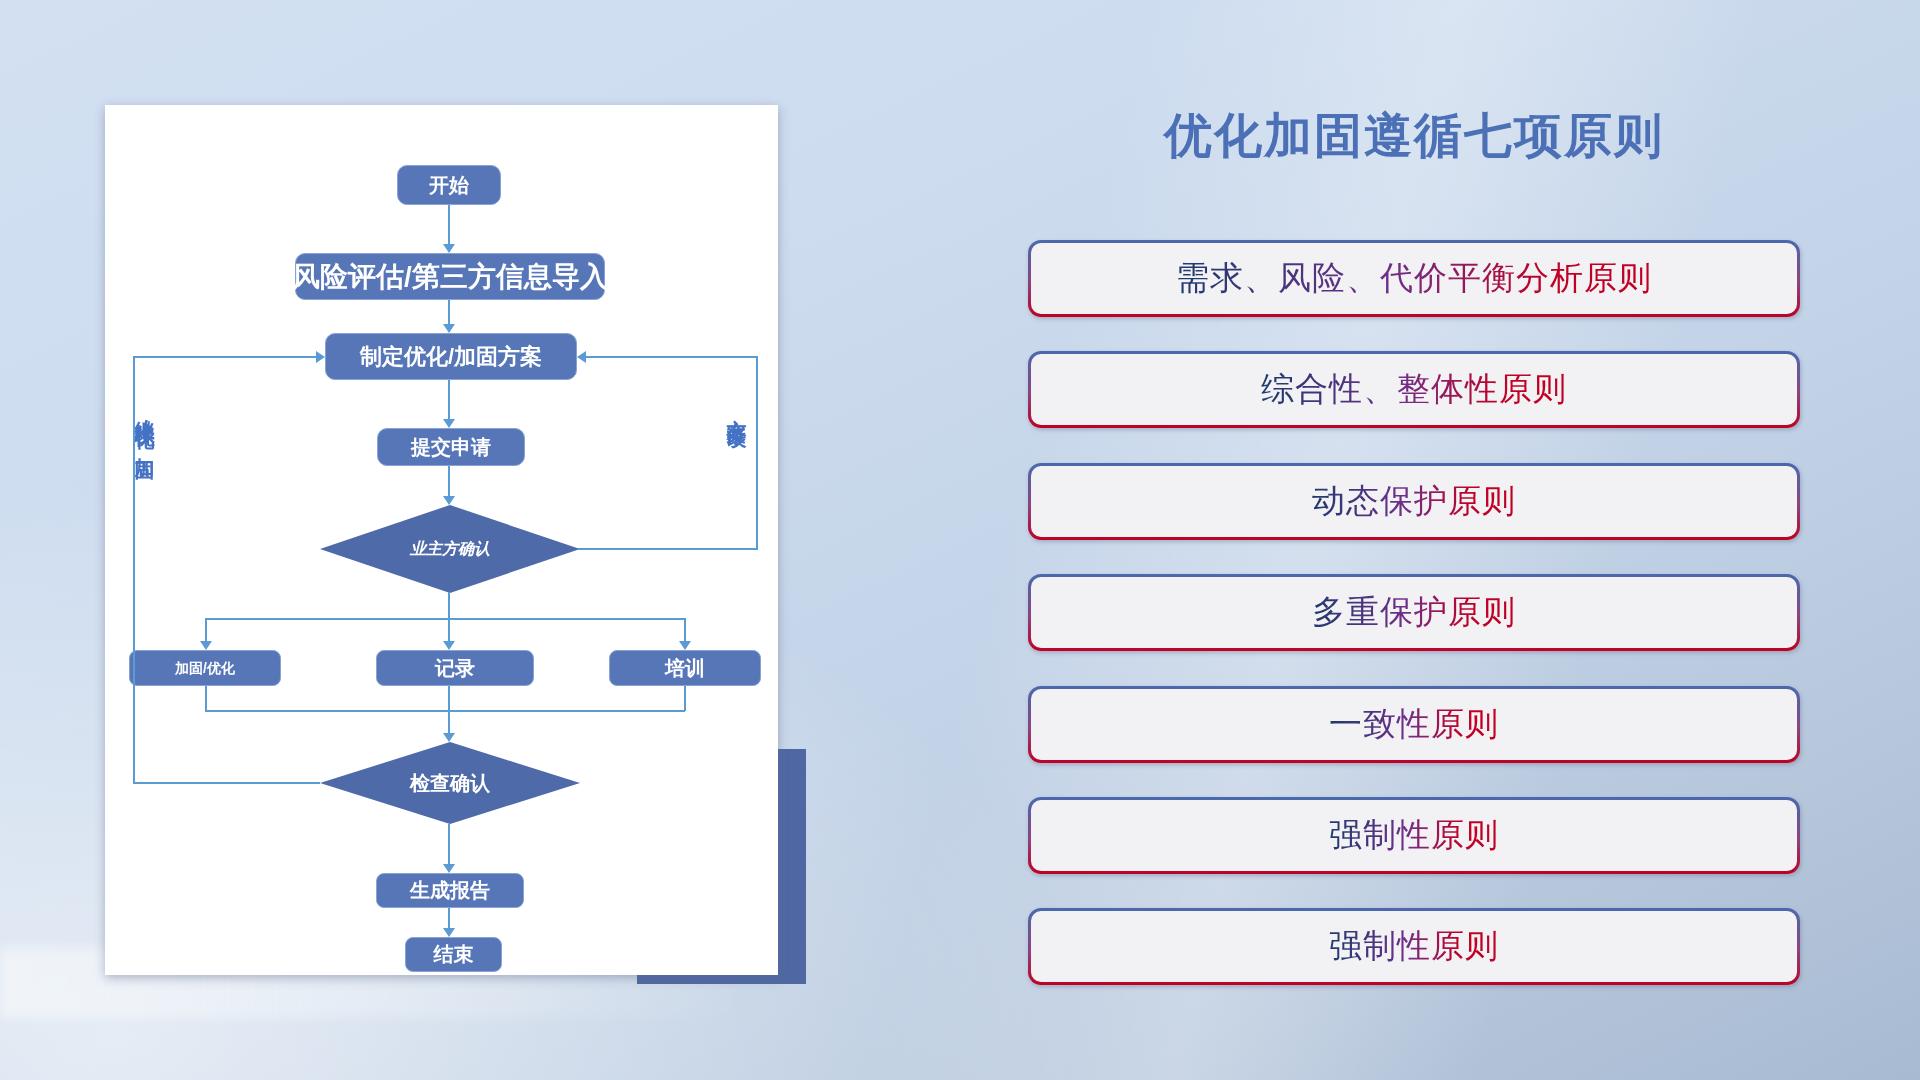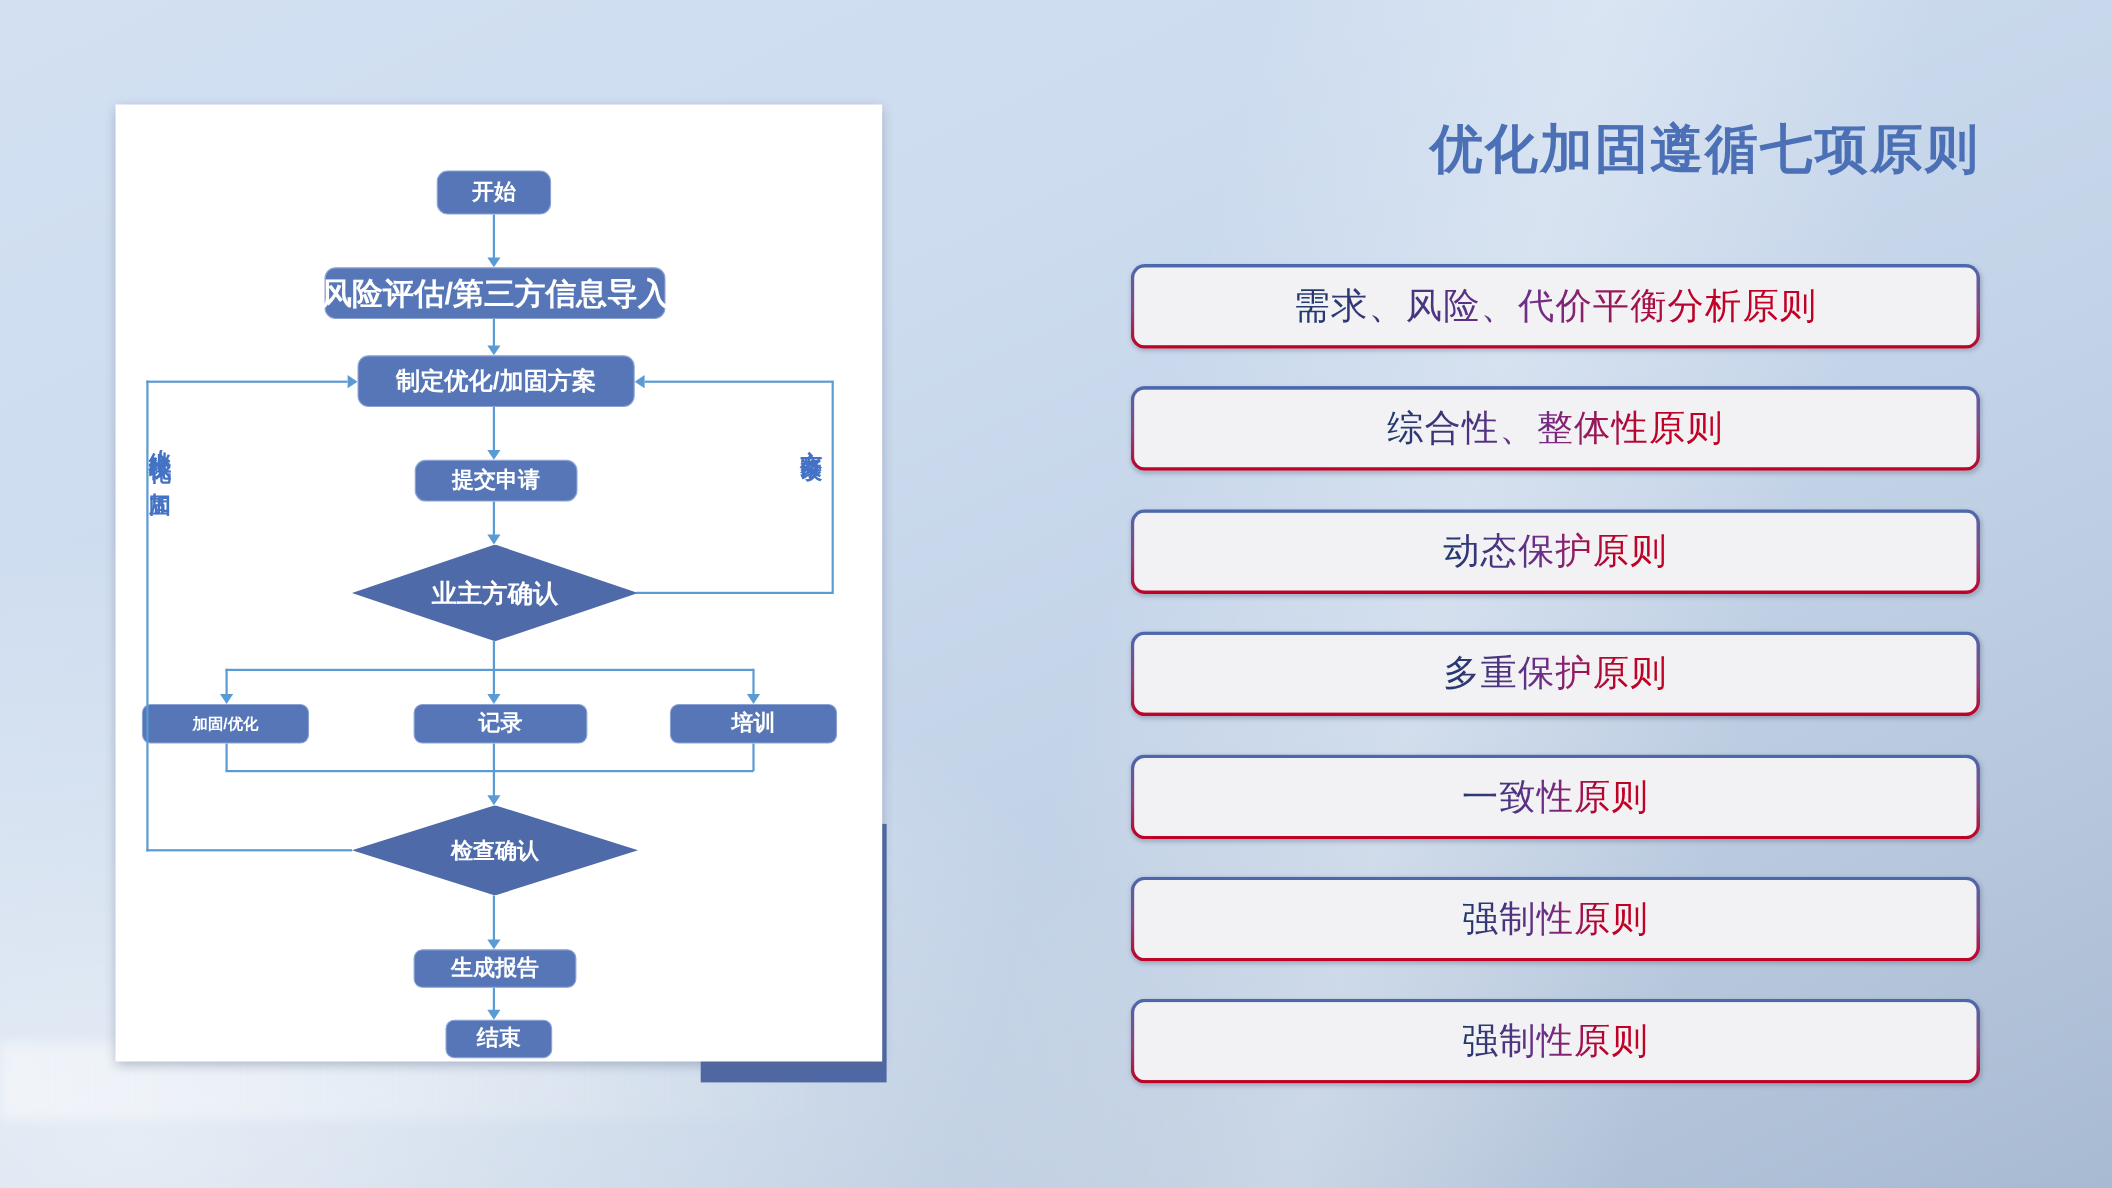--- a/index.html
+++ b/index.html
@@ -18,24 +18,23 @@
     position:absolute;left:0;top:948px;width:1100px;height:70px;
     background:linear-gradient(to right, rgba(255,255,255,.5), rgba(255,255,255,0) 70%);
     filter:blur(6px);
   }
   
   .shadow-rect{
     position:absolute;left:637px;top:749px;width:169px;height:235px;
     background:#4f68a4;z-index:1;
   }
   .card{
-    position:absolute;left:105px;top:95px;width:673px;height:870px;
+    position:absolute;left:105px;top:105px;width:673px;height:870px;
     background:#ffffff;z-index:2;
     box-shadow:0 3px 10px rgba(90,105,135,.45);
-    padding-left:24px;
   }
   .node{
     position:absolute;background:#5676b8;color:#ffffff;font-weight:bold;
     border:1px solid #8ba3d4;border-radius:10px;
     display:flex;align-items:center;justify-content:center;
     box-sizing:border-box;line-height:1.05;white-space:nowrap;
   }
   .diamond{
     position:absolute;background:#4e6aa9;color:#ffffff;font-weight:bold;
     clip-path:polygon(50% 0,100% 50%,50% 100%,0 50%);
@@ -48,21 +47,21 @@
   .arr-d{border-left:6px solid transparent;border-right:6px solid transparent;border-top:9px solid #5b9bd5;}
   .arr-r{border-top:6px solid transparent;border-bottom:6px solid transparent;border-left:9px solid #5b9bd5;}
   .arr-l{border-top:6px solid transparent;border-bottom:6px solid transparent;border-right:9px solid #5b9bd5;}
   .vlabel{
     position:absolute;color:#4472c4;font-weight:bold;font-size:20px;
     writing-mode:vertical-rl;text-orientation:upright;letter-spacing:3px;line-height:1;
   }
   
   .panel-title{
     position:absolute;left:1028px;top:104px;width:772px;
-    text-align:right;font-size:48px;font-weight:bold;color:#4c70b5;letter-spacing:2px;
+    text-align:center;font-size:48px;font-weight:bold;color:#4c70b5;letter-spacing:2px;
   }
   .principle{
     position:absolute;left:1028px;width:772px;height:77px;
     border:3px solid transparent;border-radius:13px;box-sizing:border-box;
     background:
       linear-gradient(#f2f2f4,#f2f2f4) padding-box,
       linear-gradient(180deg,#4a69ae 0%,#8a4480 55%,#bf0022 100%) border-box;
     display:flex;align-items:center;justify-content:center;
     box-shadow:1px 2px 4px rgba(100,110,140,.4);
   }
@@ -91,21 +90,21 @@
       </div>
 
     <div class="node" style="left:220px;top:228px;width:252px;height:47px;font-size:22px;">
         <span>制定优化/加固方案</span>
       </div>
 
     <div class="node" style="left:272px;top:323px;width:148px;height:38px;font-size:20px;">
         <span>提交申请</span>
       </div>
 
-    <div class="diamond" style="left:215px;top:400px;width:260px;height:88px;font-size:23px;">
+    <div class="diamond" style="left:215px;top:400px;width:260px;height:88px;font-size:16px;font-style:italic;">
         <span>业主方确认</span>
       </div>
 
     <div class="node" style="left:24px;top:545px;width:152px;height:36px;font-size:14px;border-radius:8px;">
         <span>加固/优化</span>
       </div>
 
     <div class="node" style="left:271px;top:545px;width:158px;height:36px;font-size:20px;border-radius:8px;">
         <span>记录</span>
       </div>

